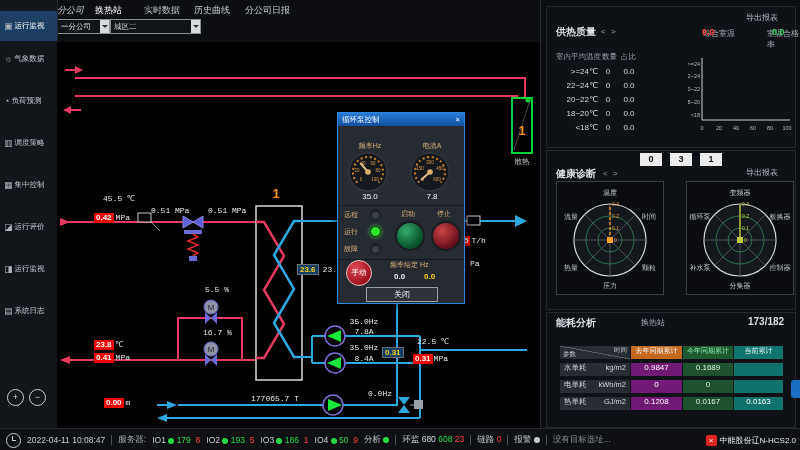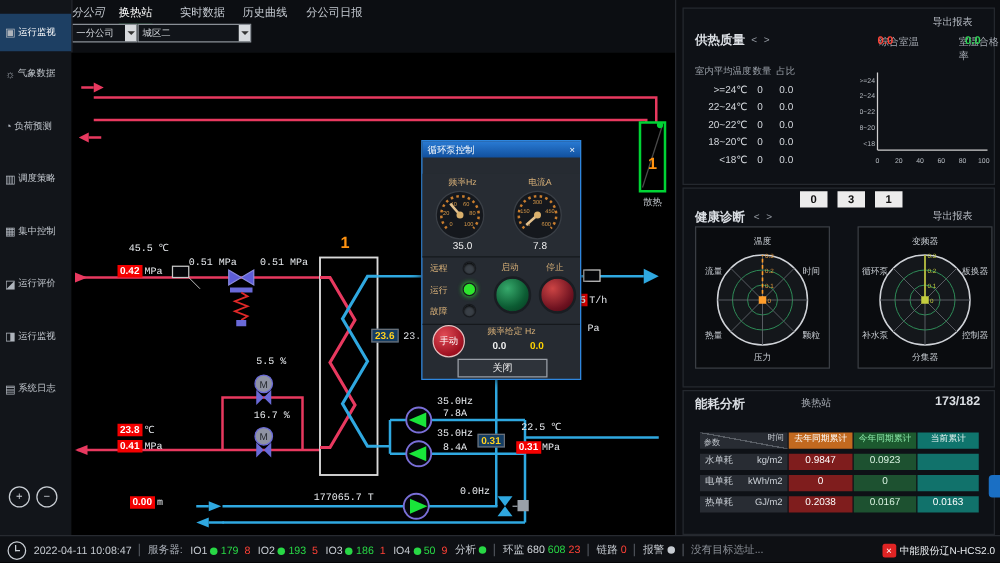--- a/index.html
+++ b/index.html
@@ -55,21 +55,21 @@
   .btn-manual{width:24px;height:24px;border-radius:50%;background:radial-gradient(circle at 35% 30%,#e04b55,#9e1020 70%);
               color:#fff;font-size:7.5px;text-align:center;line-height:24px;border:1px solid #e8c0c0;}
   .closebtn{border:1px solid #9aa0a8;background:#2e333a;color:#eee;font-size:8px;text-align:center;line-height:13px;}
   
   .etable{display:grid;grid-template-columns:70px 51px 50px 49px;grid-auto-rows:13px;column-gap:1px;row-gap:4px;}
   .ecell{font-size:8px;color:#fff;display:flex;align-items:flex-start;justify-content:center;}
   .ehead{font-size:7px;}
   .ecorner{background:#282c33;position:relative;
            background-image:linear-gradient(to top right,transparent 48%,#5a5f66 48%,#5a5f66 52%,transparent 52%);}
   .eparam{background:#282c33;color:#cdd2d8;font-size:7.5px;justify-content:space-between;padding:0 4px;}
-  .c-org{background:#7f1d1d;} .c-orgh{background:#c2691f;}
+  .c-org{background:#701a75;} .c-orgh{background:#c2691f;}
   .c-grn{background:#1d5130;color:#d9f2e1;} .c-grnh{background:#1c5a2f;color:#8be8a8;}
   .c-teal{background:#11726b;} .c-tealh{background:#0f756d;color:#e8f4f2;}
   
   .counter{width:22px;height:13px;background:#ececec;color:#111;font-size:9px;font-weight:bold;text-align:center;line-height:13px;}
   
   .statusbar{left:0;top:428px;width:800px;height:22px;background:#0e1014;border-top:1px solid #272a30;
              display:flex;align-items:center;font-size:8.5px;color:#c6cbd1;z-index:70;}
   .sb{margin-left:6px;white-space:nowrap;}
   .sep{width:1px;height:10px;background:#4a4e55;margin-left:6px;}
   .dot{display:inline-block;width:6px;height:6px;border-radius:50%;background:#28d845;vertical-align:middle;}
@@ -377,34 +377,34 @@
       <span style="position:absolute;bottom:0;left:3px;font-size:6.5px;color:#c6cbd1;">参数</span>
     </div>
     <div class="ecell ehead c-orgh">去年同期累计</div>
     <div class="ecell ehead c-grnh">今年同期累计</div>
     <div class="ecell ehead c-tealh">当前累计</div>
     <div class="ecell eparam">
         <span>水单耗</span>
         <span>kg/m2</span>
       </div>
     <div class="ecell c-org">0.9847</div>
-    <div class="ecell c-grn">0.0923</div>
+    <div class="ecell c-grn">0.1689</div>
     <div class="ecell c-teal"></div>
     <div class="ecell eparam">
         <span>电单耗</span>
         <span>kWh/m2</span>
       </div>
     <div class="ecell c-org">0</div>
     <div class="ecell c-grn">0</div>
     <div class="ecell c-teal"></div>
     <div class="ecell eparam">
         <span>热单耗</span>
         <span>GJ/m2</span>
       </div>
-    <div class="ecell c-org">0.2038</div>
+    <div class="ecell c-org">0.1208</div>
     <div class="ecell c-grn">0.0167</div>
     <div class="ecell c-teal">0.0163</div>
   </div>
   <div class="abs" style="left:791px;top:380px;width:9px;height:18px;background:#1a6fc4;border-radius:3px 0 0 3px;"></div>
 
   <div class="abs dialog">
     <div class="dtitle">
       <span>循环泵控制</span>
       <span>×</span>
     </div>

